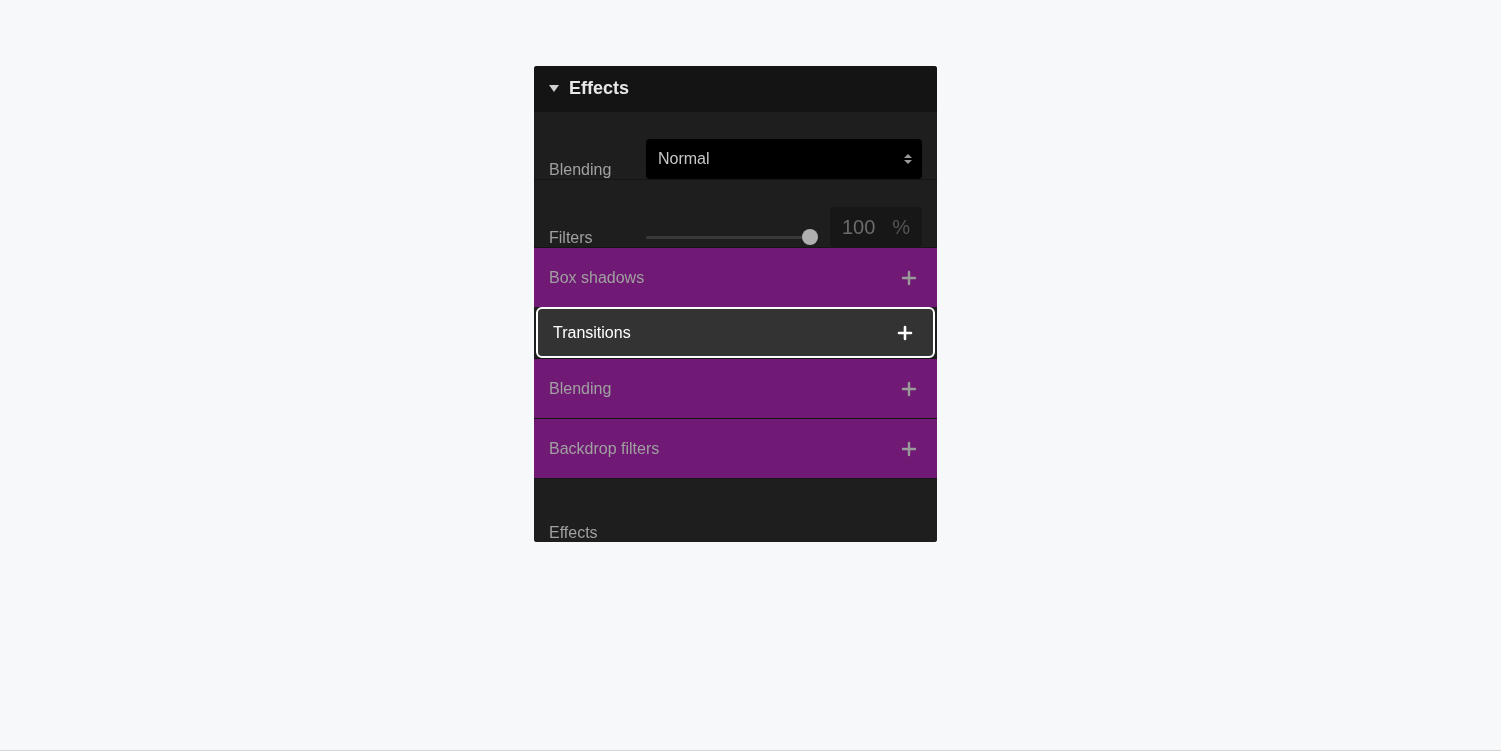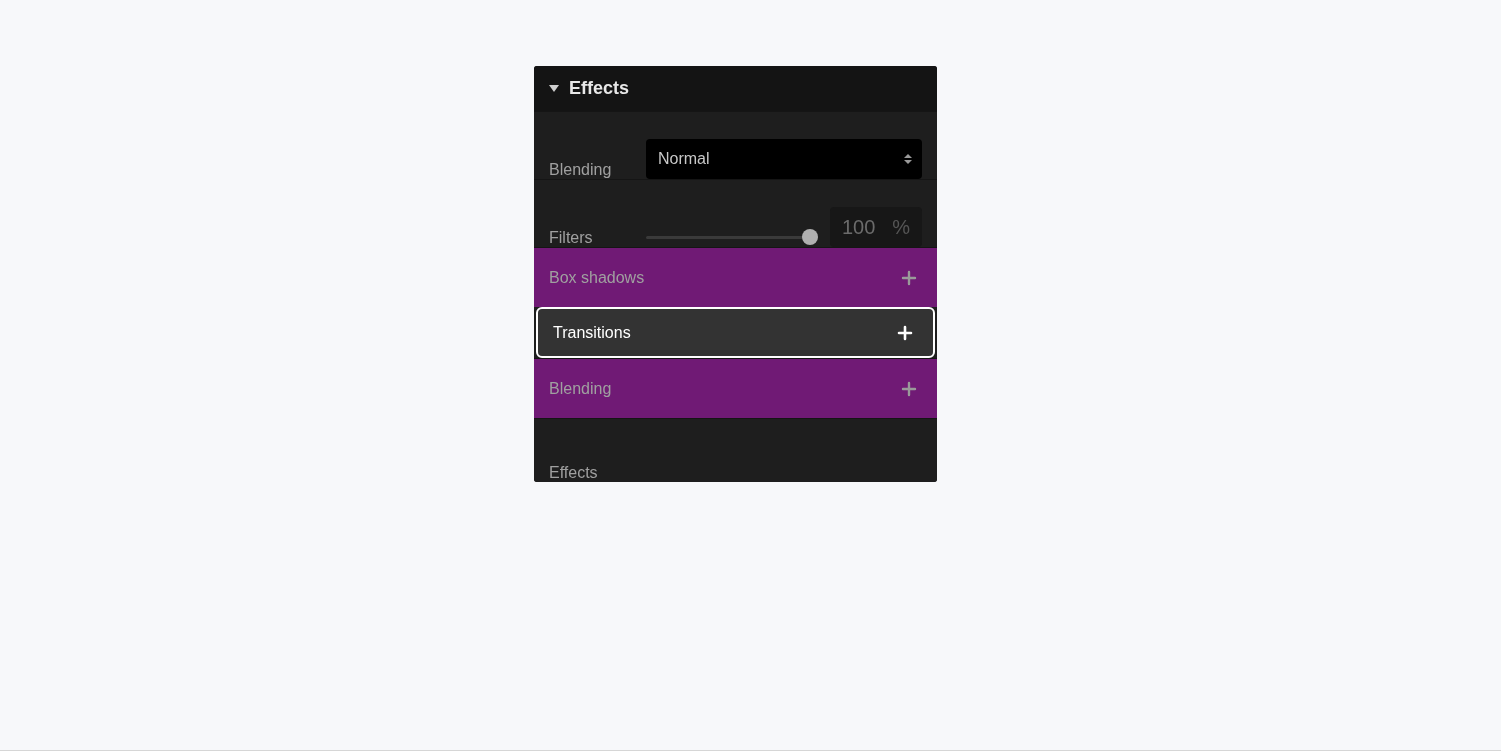--- a/index.html
+++ b/index.html
@@ -235,20 +235,28 @@
 
   <div class="add-row">
     <div class="label-full">Blending</div>
     <div class="icon-btn">
       <svg width="16" height="16" viewBox="0 0 16 16">
         <path d="M8 2 V14 M2 8 H14" stroke="currentColor" stroke-width="2.4" stroke-linecap="round"></path>
       </svg>
     </div>
   </div>
 
+  <div class="add-row">
+    <div class="label-full">Backdrop filters</div>
+    <div class="icon-btn">
+      <svg width="16" height="16" viewBox="0 0 16 16">
+        <path d="M8 2 V14 M2 8 H14" stroke="currentColor" stroke-width="2.4" stroke-linecap="round"></path>
+      </svg>
+    </div>
+  </div>
 
   <div class="row" style="height:64px">
     <div class="label">Effects</div>
   </div>
 
 </div>
 
 <div class="bottom-line"></div>
 
 </body></html>

